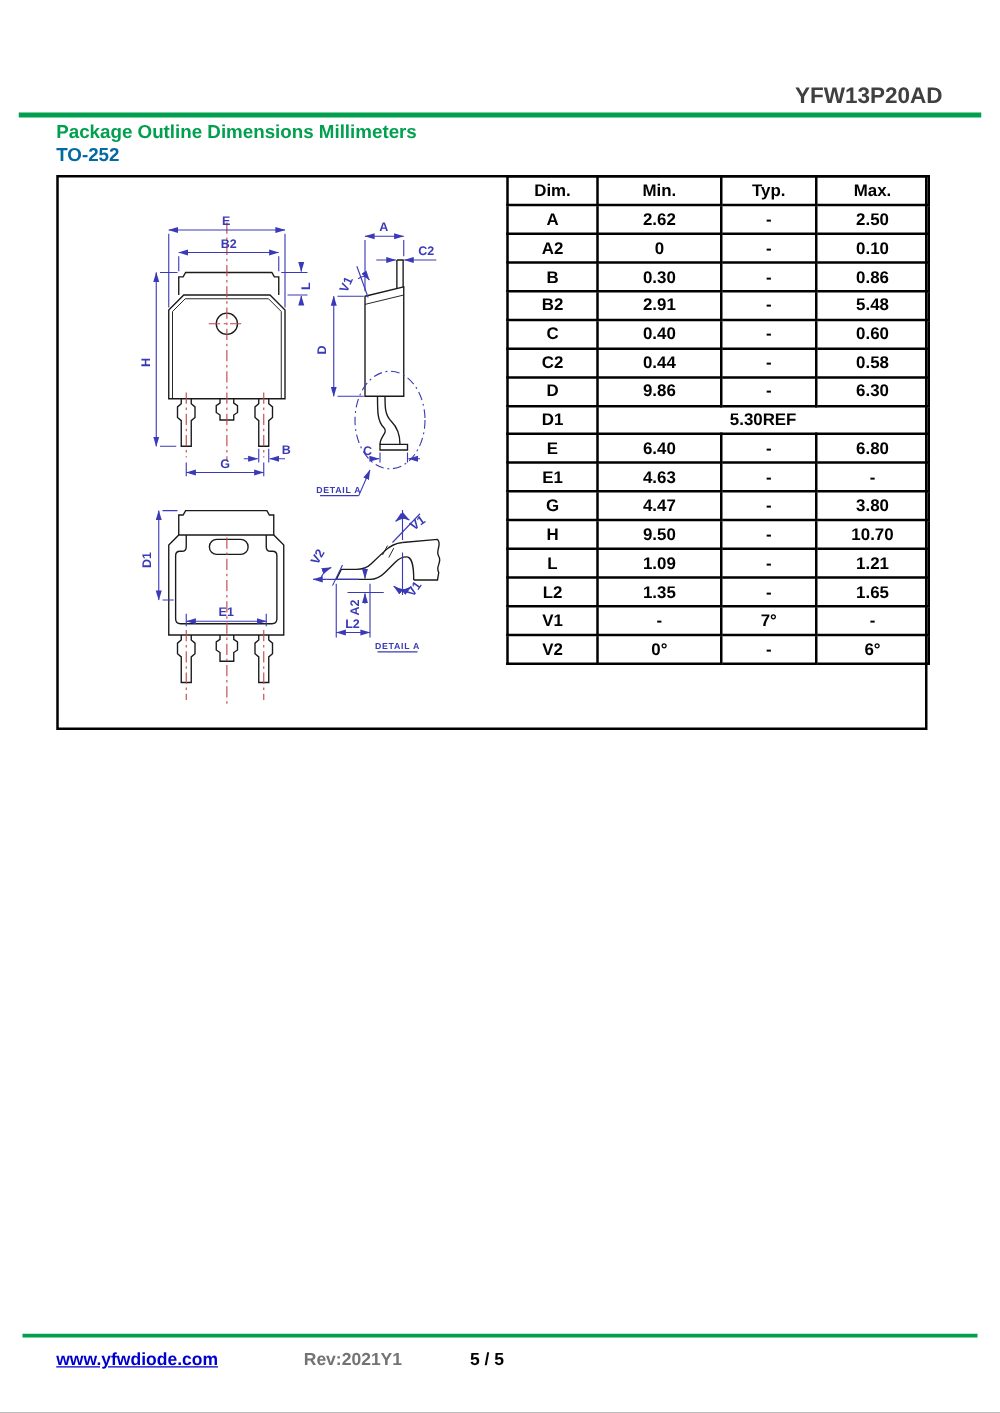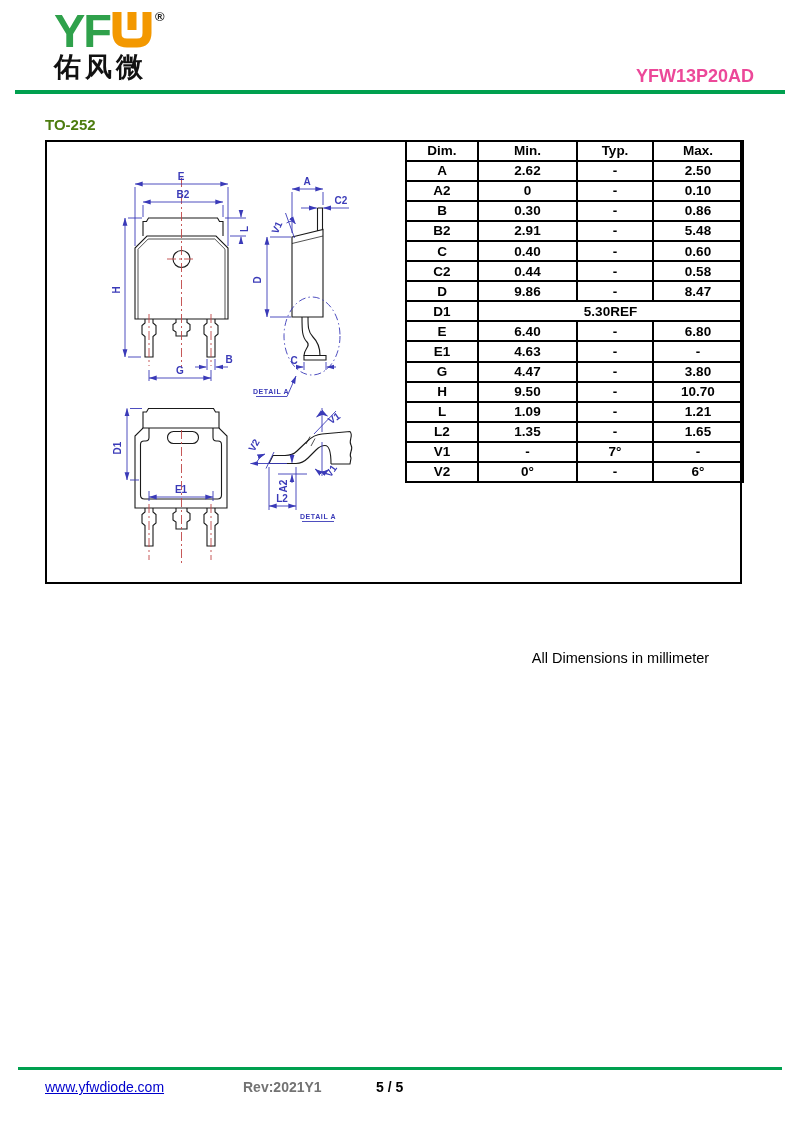--- a/index.html
+++ b/index.html
@@ -6,72 +6,62 @@
   .page{position:relative;width:800px;height:1130px;background:#ffffff;margin:0 auto;
         font-family:"Liberation Sans",sans-serif;overflow:hidden;}
 
   
   .logo{position:absolute;left:54px;top:10px;}
   .logo-row{display:flex;align-items:flex-end;}
   .logo-yf{font-weight:700;font-size:47px;line-height:.88;color:#2FA14B;letter-spacing:-2px;}
   .logo-glyph{margin-left:2px;margin-bottom:3px;}
   .logo-reg{font-weight:700;font-size:13px;color:#222;margin-left:3px;align-self:flex-start;line-height:1;}
   .logo-cn{font-weight:700;font-size:27px;color:#111;letter-spacing:4px;margin-top:3px;line-height:1;}
-  .part-number{position:absolute;right:46px;top:66px;font-weight:700;font-size:18px;color:#ec4899;}
+  .part-number{position:absolute;right:46px;top:66px;font-weight:700;font-size:18px;color:#404040;}
   .rule-green-top{position:absolute;left:15px;top:90px;width:770px;height:4px;background:#00A04F;}
   .section-title{position:absolute;left:45px;top:97px;font-weight:700;font-size:15px;color:#00A04F;}
-  .package-name{position:absolute;left:45px;top:116px;font-weight:700;font-size:15px;color:#4d7c0f;}
+  .package-name{position:absolute;left:45px;top:116px;font-weight:700;font-size:15px;color:#0369a1;}
 
   
   .outline-box{position:absolute;left:45px;top:140px;width:697px;height:444px;
                border:2px solid #000;box-sizing:border-box;}
   .drawing-svg{position:absolute;left:-2px;top:-2px;}
   .k{stroke:#1a1a1a;fill:none;stroke-width:1.1;}
   .thin{stroke-width:.75;}
   .r{stroke:#C04545;fill:none;stroke-width:.9;stroke-dasharray:9 3 2 3;}
   .b{stroke:#3A3AB8;fill:none;stroke-width:.9;}
   .bd{stroke:#3A3AB8;fill:none;stroke-width:.9;stroke-dasharray:7 3 1.5 3;}
   .lbl{fill:#3A3AB8;font-family:"Liberation Sans",sans-serif;font-size:10px;font-weight:700;text-anchor:middle;}
   .sm{font-size:7px;letter-spacing:.6px;}
 
   
-  .dims{position:absolute;left:405px;top:140px;width:337px;height:343px;border-collapse:collapse;
+  .dims{position:absolute;left:405px;top:140px;width:337px;height:392px;border-collapse:collapse;
         table-layout:fixed;font-weight:700;font-size:13.5px;color:#000;text-align:center;}
   .dims th,.dims td{border:2px solid #000;padding:0;line-height:1;}
   .dims-note{position:absolute;left:405px;top:508px;width:337px;text-align:center;
              font-size:14.5px;color:#000;}
 
   
   .rule-green-bottom{position:absolute;left:18px;top:1067px;width:764px;height:3px;background:#00A04F;}
-  .footer-link{position:absolute;left:45px;top:1079px;font-weight:400;font-size:14px;
+  .footer-link{position:absolute;left:45px;top:1079px;font-weight:700;font-size:14px;
                color:#0000CC;text-decoration:underline;cursor:pointer;}
   .footer-rev{position:absolute;left:243px;top:1079px;font-weight:700;font-size:14px;color:#737373;}
   .footer-page{position:absolute;left:376px;top:1079px;font-weight:700;font-size:14px;color:#000;}
   .footer-company{position:absolute;left:520px;top:1079px;width:256px;text-align:right;
                   font-weight:700;font-size:14px;color:#000;}
 </style>
 </head>
 <body>
 
 <div class="page">
 
-  <div class="logo">
-    <div class="logo-row">
-      <span class="logo-yf">YF</span>
-      <svg class="logo-glyph" width="40" height="37" viewBox="0 0 40 37">
-        <path d="M5,1 V22 Q5,32 15,32 H25 Q35,32 35,22 V1" fill="none" stroke="#F39800" stroke-width="9"></path>
-        <path d="M20,1 V19" fill="none" stroke="#F39800" stroke-width="9"></path>
-      </svg>
-      <span class="logo-reg">®</span>
-    </div>
-    <div class="logo-cn">佑风微</div>
-  </div>
 
   <div class="part-number">YFW13P20AD</div>
   <div class="rule-green-top"></div>
+  <div class="section-title">Package Outline Dimensions Millimeters</div>
   <div class="package-name">TO-252</div>
 
   <div class="outline-box">
 
     <svg class="drawing-svg" width="362" height="442" viewBox="0 0 362 442">
       <defs>
         <marker id="arw" viewBox="0 0 10 6" markerWidth="9" markerHeight="6" refX="9.5" refY="3" orient="auto-start-reverse">
           <path d="M0,0 L10,3 L0,6 Z" fill="#3A3AB8"></path>
         </marker>
       </defs>
@@ -201,21 +191,20 @@
 
         <path class="b" d="M277,302 V336"></path>
         <path class="b" d="M270,329 Q277,334.5 284,329.5" marker-start="url(#arw)" marker-end="url(#arw)"></path>
         <text class="lbl" transform="translate(289,333) rotate(-55)">V1</text>
 
         <text class="lbl sm" x="273" y="379">DETAIL A</text>
         <path class="b" d="M257,381.5 H289"></path>
       </g>
     </svg>
 
-    <div class="dims-note">All Dimensions in millimeter</div>
   </div>
 
   <table class="dims">
     <colgroup>
         <col style="width:72px">
         <col style="width:99px">
         <col style="width:76px">
         <col style="width:90px">
       </colgroup>
     <tbody>
@@ -258,21 +247,21 @@
     <tr>
           <td>C2</td>
           <td>0.44</td>
           <td>-</td>
           <td>0.58</td>
         </tr>
     <tr>
           <td>D</td>
           <td>9.86</td>
           <td>-</td>
-          <td>8.47</td>
+          <td>6.30</td>
         </tr>
     <tr>
           <td>D1</td>
           <td colspan="3">5.30REF</td>
         </tr>
     <tr>
           <td>E</td>
           <td>6.40</td>
           <td>-</td>
           <td>6.80</td>

